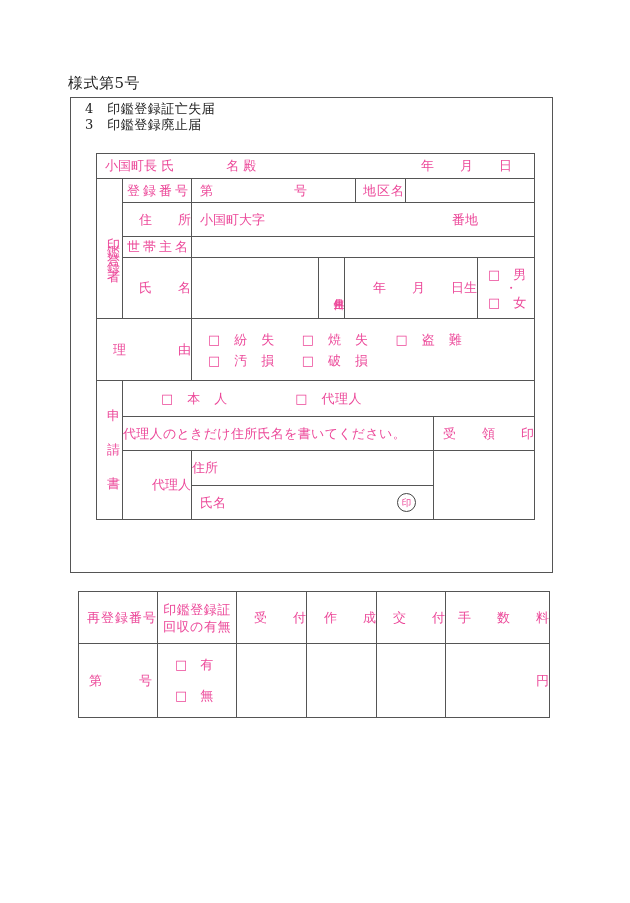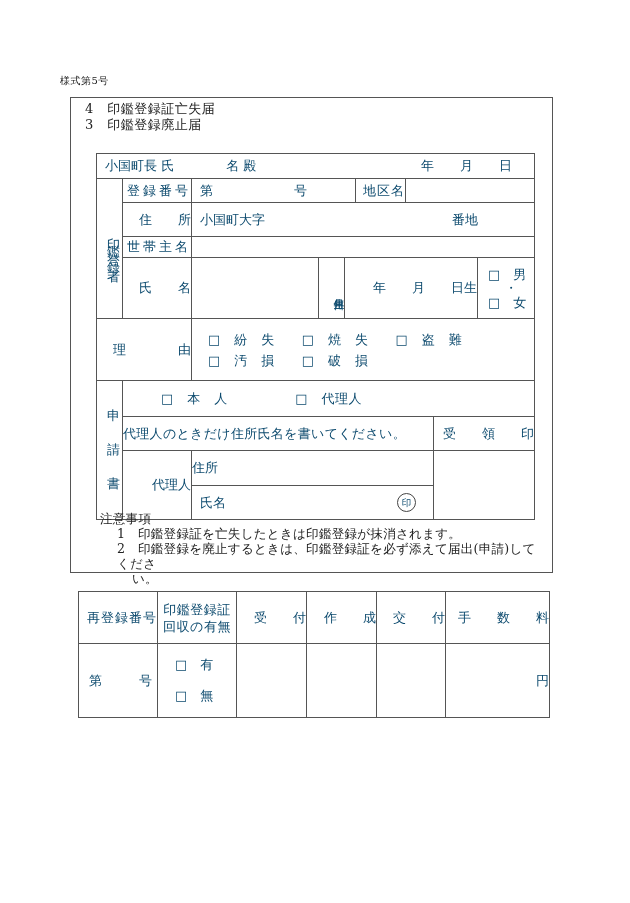--- a/index.html
+++ b/index.html
@@ -2,27 +2,27 @@
 <html><head>
 <meta charset="utf-8">
 <style>
   html,body{margin:0;padding:0;background:#e8e8e8;}
   .page{
     position:relative;width:630px;height:903px;background:#ffffff;
     font-family:"DejaVu Serif","Liberation Serif",serif;color:#222;
     overflow:hidden;
   }
   .abs{position:absolute;}
-  .form-no{left:60px;top:74px;font-size:10px;letter-spacing:.5px;}
+  .form-no{left:68px;top:74px;font-size:15px;letter-spacing:.5px;}
   .outer-box{left:70px;top:97px;width:481px;height:474px;border:1px solid #555;}
   .doc-list{left:85px;top:101px;font-size:13px;line-height:16.3px;letter-spacing:.5px;}
   
   table{border-collapse:collapse;table-layout:fixed;}
   .ft{left:96px;top:153px;width:438px;}
-  .ft td,.ot td{border:1px solid #555;font-size:13px;color:#0c4a6e;vertical-align:middle;padding:0;overflow:hidden;}
+  .ft td,.ot td{border:1px solid #555;font-size:13px;color:#ec4899;vertical-align:middle;padding:0;overflow:hidden;}
   .lbl{text-align:right;}
   .ls1{letter-spacing:1px;}
   .ls3{letter-spacing:3px;}
   .row{display:flex;justify-content:space-between;align-items:center;}
   .vtext{writing-mode:vertical-rl;text-orientation:upright;display:inline-block;}
   .vls8{letter-spacing:8px;}
   .vls34{letter-spacing:34px;}
   .vsmall{font-size:11px;letter-spacing:1px;line-height:1;}
   .sex-line{padding-left:10px;line-height:15px;font-size:13px;}
   .sex-dot{padding-left:27px;line-height:13px;font-size:12px;}
@@ -150,26 +150,20 @@
           <span>氏名</span>
           <span class="seal-circle">
             <span>印</span>
           </span>
         </div>
       </td>
     </tr>
   </tbody>
     </table>
 
-  <div class="abs notes">
-    <div>注意事項</div>
-    <div class="n-item">1　印鑑登録証を亡失したときは印鑑登録が抹消されます。</div>
-    <div class="n-item">2　印鑑登録を廃止するときは、印鑑登録証を必ず添えて届出(申請)してくださ</div>
-    <div class="n-cont">い。</div>
-  </div>
 
   <table class="abs ot">
     <colgroup>
       <col style="width:79px">
         <col style="width:79px">
         <col style="width:70px">
       <col style="width:70px">
         <col style="width:69px">
         <col style="width:104px">
     </colgroup>

